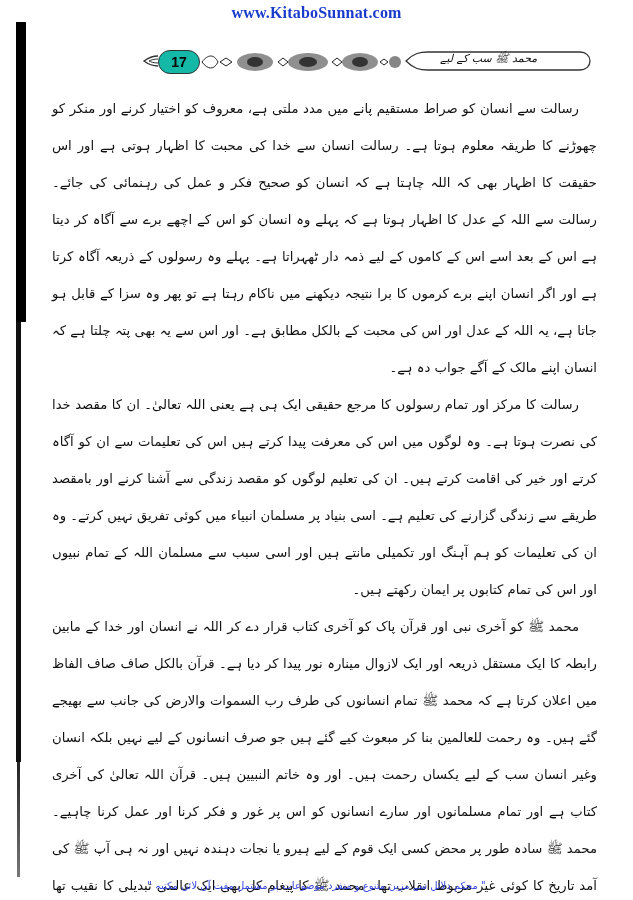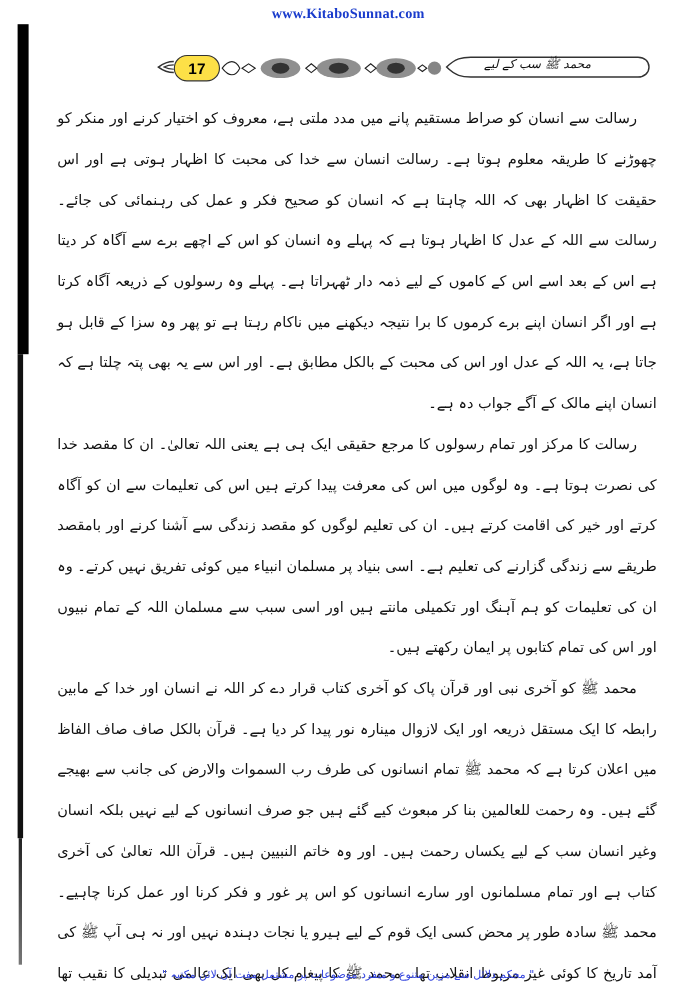--- a/index.html
+++ b/index.html
@@ -2,39 +2,39 @@
 <html><head>
 <meta charset="utf-8">
 <style>
   html, body { margin:0; padding:0; }
   body {
     width:633px; height:900px; background:#ffffff; position:relative; overflow:hidden;
     font-family: "DejaVu Sans", sans-serif;
   }
   .site-url {
     position:absolute; top:4px; left:0; width:633px; text-align:center;
-    font-family:"Liberation Serif", serif; font-weight:bold; font-size:13px;
+    font-family:"Liberation Serif", serif; font-weight:bold; font-size:16px;
     color:#1a3ccc; letter-spacing:0.2px;
   }
   .left-bar {
     position:absolute; left:16px; top:22px; width:10px; height:300px; background:#000;
   }
   .left-bar-mid {
     position:absolute; left:16px; top:322px; width:5px; height:440px; background:#111;
   }
   .left-bar-low {
     position:absolute; left:17px; top:762px; width:3px; height:115px;
     background:linear-gradient(#222, #777);
   }
   .header-band {
     position:absolute; left:140px; top:47px; width:460px; height:30px;
   }
   .page-cartouche {
     position:absolute; left:18px; top:3px; width:40px; height:22px;
-    border:1.5px solid #333; border-radius:12px; background:#fde047;
+    border:1.5px solid #333; border-radius:12px; background:#14b8a6;
     display:flex; align-items:center; justify-content:center;
     font-family:"Liberation Sans", sans-serif; font-weight:bold; font-size:14px; color:#000;
   }
   .left-scroll {
     position:absolute; left:2px; top:6px; width:18px; height:16px;
   }
   .ornament {
     position:absolute; left:60px; top:2px; width:210px; height:26px;
   }
   .title-cartouche {

